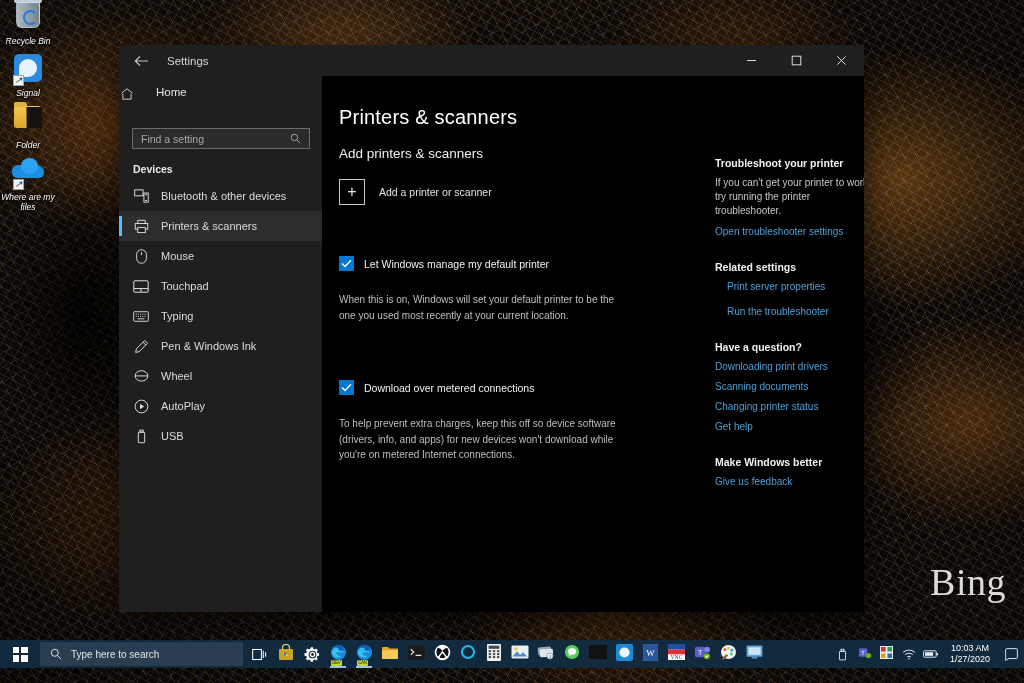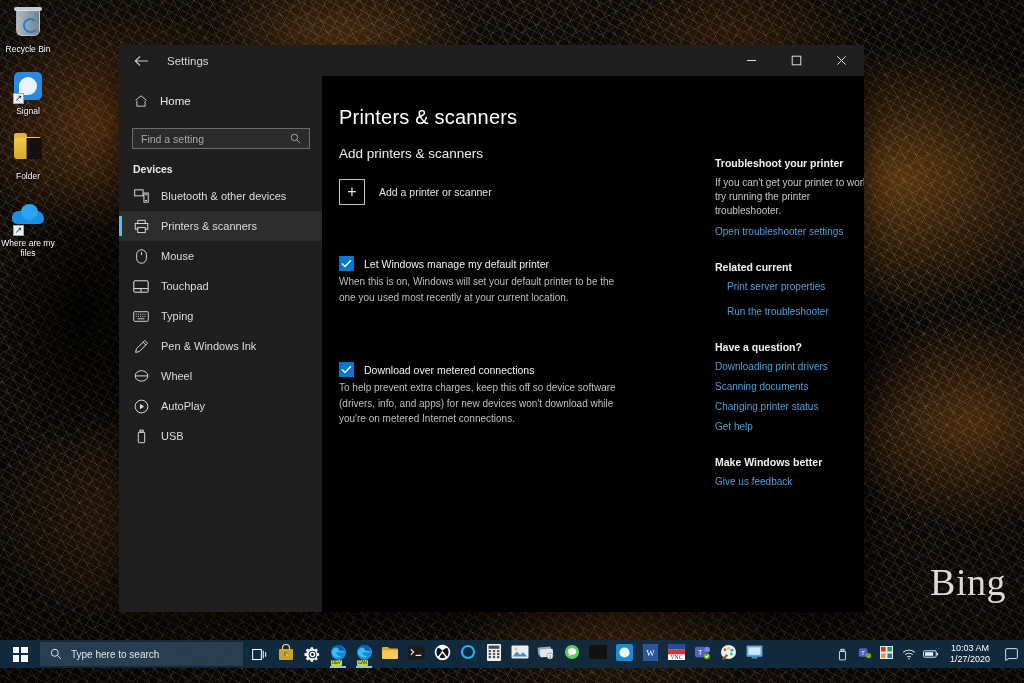--- a/index.html
+++ b/index.html
@@ -74,23 +74,24 @@
   }
 
   
   .desk-icons {
     position: absolute;
     left: 0; top: 0;
     width: 56px;
   }
   .desk-icon {
     width: 56px;
-    padding-top: 8px;
+    padding-top: 0;
     text-align: center;
     margin-bottom: 8px;
+    font-style: italic;
   }
   .desk-icon .glyph {
     width: 34px; height: 32px;
     margin: 0 auto 2px;
     position: relative;
   }
   .desk-icon .lbl {
     font-size: 8.5px;
     color: #fff;
     line-height: 10px;
@@ -239,24 +240,23 @@
 
   
   .nav {
     width: 203px;
     background: #1f1f1f;
     padding-top: 10px;
     flex: 0 0 203px;
   }
   .nav-home {
     display: flex;
-    align-items: center;
+    align-items: flex-start;
     height: 30px;
-    padding-left: 14px;
-    gap: 11px;
+    gap: 21px;
   }
   .nav-home .lbl { font-size: 11.5px; color: #e6e6e6; }
   .search-wrap {
     margin: 12px 12px 0 13px;
     height: 21px;
     background: #2b2b2b;
     border: 1px solid #6b6b6b;
     display: flex;
     align-items: center;
     padding: 0 6px 0 8px;
@@ -351,21 +351,21 @@
     background: #0078d4;
     display: flex; align-items: center; justify-content: center;
     flex: 0 0 15px;
   }
   .cbox svg { display: block; }
   .cb-label { font-size: 10.5px; color: #f0f0f0; }
   .opt-desc {
     font-size: 10px;
     color: #bfbfbf;
     line-height: 15.5px;
-    margin-top: 3px;
+    margin-top: 21px;
     max-width: 285px;
   }
 
   
   .rail {
     width: 175px;
     flex: 0 0 175px;
     padding: 40px 0 0 18px;
   }
   .rail h3 {
@@ -701,21 +701,21 @@
 
         <div class="rail">
 
           <div class="rail-group" style="margin-top:11px;">
             <h3>Troubleshoot your printer</h3>
             <p>If you can't get your printer to work, try running the printer troubleshooter.</p>
             <a href="#">Open troubleshooter settings</a>
           </div>
 
           <div class="rail-group links">
-            <h3>Related current</h3>
+            <h3>Related settings</h3>
             <a href="#">Print server properties</a>
             <a href="#">Run the troubleshooter</a>
           </div>
 
           <div class="rail-group qa">
             <h3>Have a question?</h3>
             <a href="#">Downloading print drivers</a>
             <a href="#">Scanning documents</a>
             <a href="#">Changing printer status</a>
             <a href="#">Get help</a>

